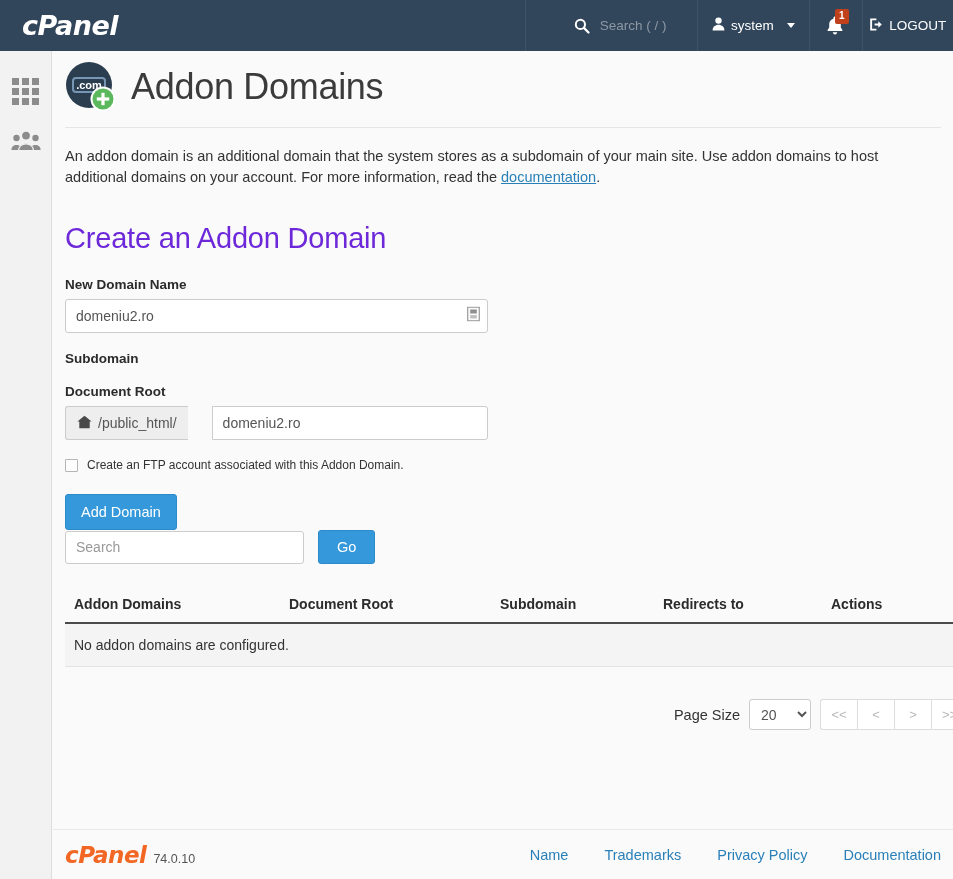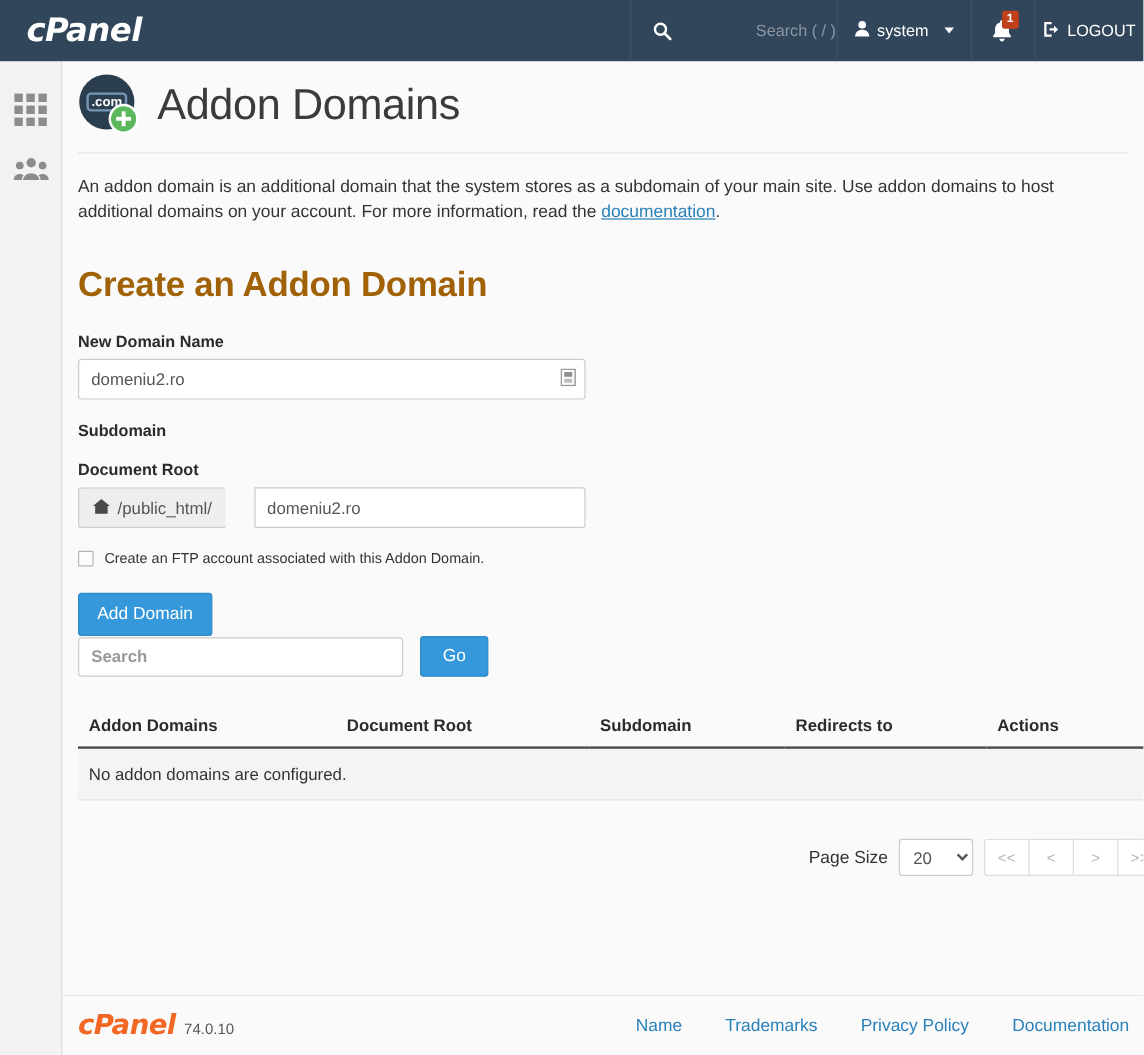--- a/index.html
+++ b/index.html
@@ -29,21 +29,21 @@
     font-weight: bold; font-style: italic;
     font-size: 27px; color: #ffffff;
     letter-spacing: -0.5px;
   }
   .nav-cell {
     display: flex; align-items: center; justify-content: center;
     border-left: 1px solid #3f5368;
     color: #d8dde2; font-size: 13.5px;
     cursor: pointer; position: relative;
   }
-  .nav-search { width: 173px; justify-content: space-between; padding-left: 18px; gap: 10px; }
+  .nav-search { width: 173px; justify-content: center; padding-left: 18px; gap: 10px; }
   .search-icon svg { display:block; }
   .search-ph { color: #8d98a4; font-size: 13.5px; }
   .nav-user { width: 113px; gap: 6px; color:#ffffff; font-size:13.5px; }
   .nav-user .caret {
     width:0;height:0;border-left:4.5px solid transparent;border-right:4.5px solid transparent;
     border-top:5px solid #ffffff; margin-left:7px;
   }
   .nav-bell { width: 53px; }
   .bell-wrap { position: relative; width: 22px; height: 22px; }
   .bell-badge {
@@ -91,21 +91,21 @@
   }
   .hr { border:0; border-top:1px solid #e5e5e5; margin: 0 0 18px 0; }
 
   .desc {
     font-size: 14.5px; color: #333; line-height: 1.45;
     max-width: 838px; margin-bottom: 34px;
   }
   .desc a { color: #2980b9; text-decoration: underline; }
 
   h2.section {
-    font-size: 29px; font-weight: 700; color: #a16207;
+    font-size: 29px; font-weight: 400; color: #6d28d9;
     margin: 0 0 22px 0; letter-spacing: -0.2px;
   }
 
   label.fl {
     display:block; font-size: 13.5px; font-weight: bold;
     color: #2b2b2b; margin-bottom: 7px;
   }
   .field-wrap { width: 423px; margin-bottom: 18px; }
   .txt {
     width: 423px; height: 34px;
@@ -145,24 +145,24 @@
 
   .btn-primary {
     background: #3498db; border: 1px solid #2c89ca;
     color: #fff; font-size: 14.5px;
     padding: 9px 15px; border-radius: 3px;
     cursor: pointer; font-family: "Liberation Sans", sans-serif;
   }
 
   .search-row { display: flex; align-items: center; gap: 14px; margin-bottom: 26px; }
   .search-box {
-    width: 271px; height: 33px;
+    width: 239px; height: 33px;
     border: 1px solid #ccc; border-radius: 3px; background: #fff;
     font-size: 14px; color: #555; padding: 0 10px;
-    font-family: "Liberation Sans", sans-serif; outline: none; font-weight: bold;
+    font-family: "Liberation Sans", sans-serif; outline: none;
   }
   .search-box::placeholder { color: #999; }
   .btn-go {
     background: #3498db; border: 1px solid #2c89ca; color: #fff;
     font-size: 14.5px; padding: 8px 18px; border-radius: 3px; cursor: pointer;
     font-family: "Liberation Sans", sans-serif;
   }
 
   table.grid { width: 903px; border-collapse: collapse; margin-left: 0; }
   table.grid th {

